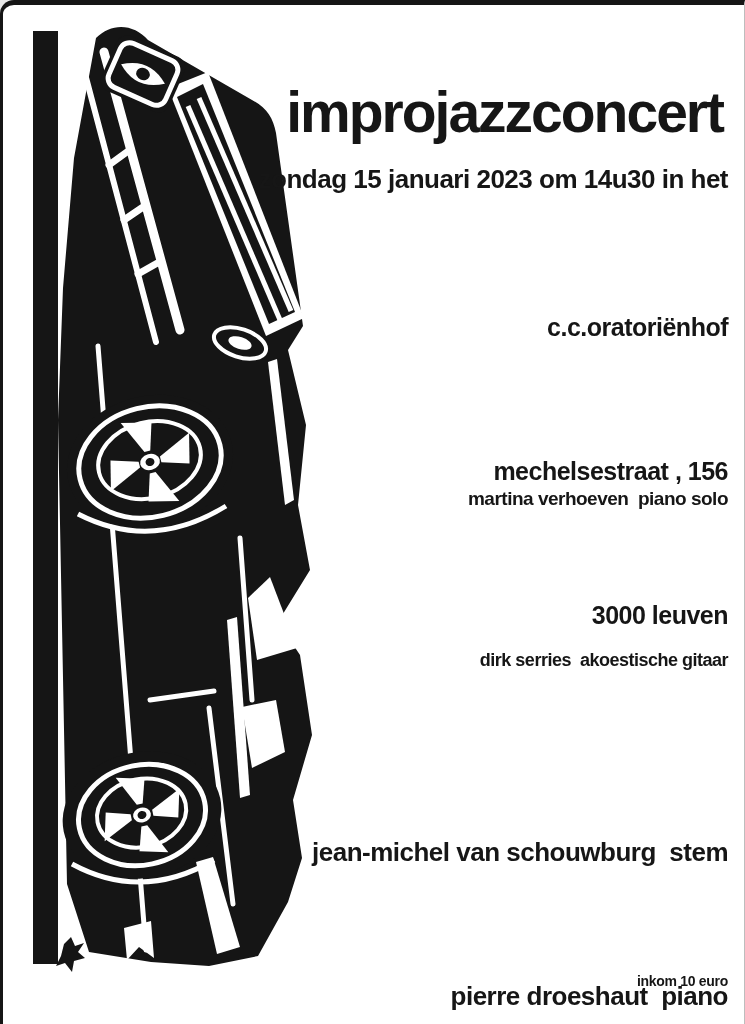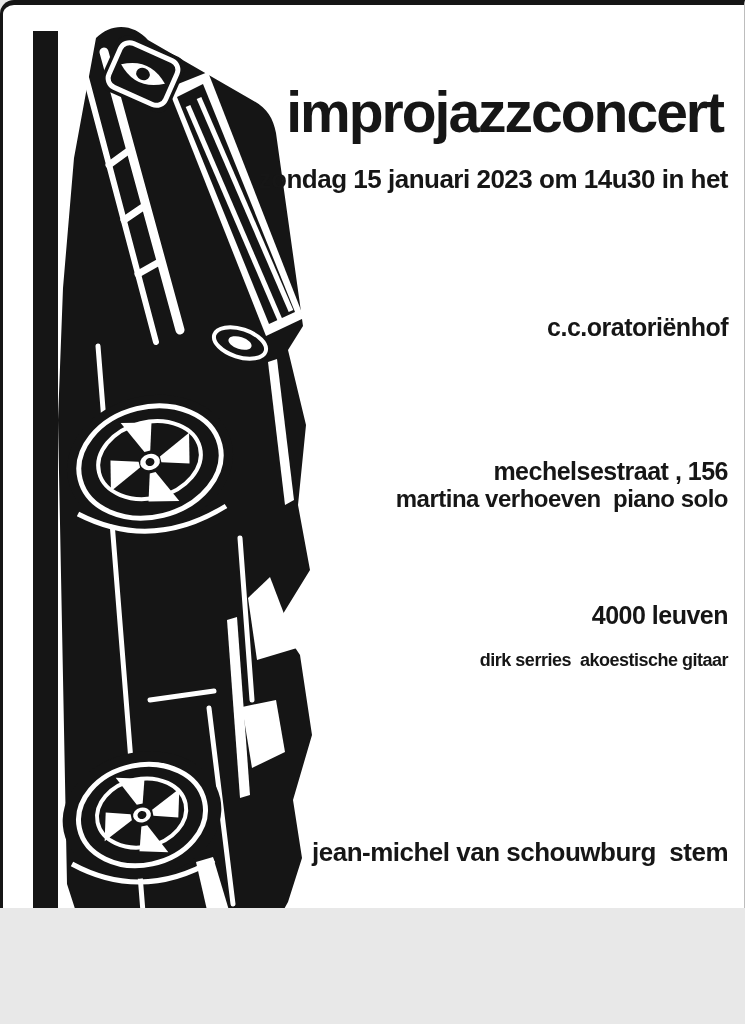--- a/index.html
+++ b/index.html
@@ -1,19 +1,19 @@
 <!DOCTYPE html>
 <html><head>
 <meta charset="utf-8">
 <style>
   html, body { margin: 0; padding: 0; background: #e8e8e8; }
   .page {
     position: relative;
     width: 745px;
-    height: 908px;
+    height: 1024px;
     margin: 0 auto;
     background: #ffffff;
     box-sizing: border-box;
     border-top: 5px solid #151515;
     border-left: 3px solid #151515;
     border-right: 1px solid #bdbdbd;
     border-radius: 14px 0 0 0;
     overflow: hidden;
     font-family: "Liberation Sans", "DejaVu Sans", sans-serif;
     color: #161616;
@@ -37,21 +37,21 @@
   .title {
     top: 77px;
     right: 21px;
     font-size: 57px;
     line-height: 60px;
     letter-spacing: -2px;
     margin: 0;
   }
   .datetime { top: 159px; font-size: 26px; line-height: 31px; }
   .venue    { top: 202px; font-size: 25px; line-height: 48px; }
-  .solo     { top: 416px; font-size: 24px; line-height: 31px; }
+  .solo     { top: 416px; font-size: 19px; line-height: 31px; }
   .duo      { top: 538px; font-size: 18px; line-height: 47px; }
   .quartet  { top: 727px; font-size: 26px; line-height: 48px; }
   .admission{ top: 966px; font-size: 14px; line-height: 21px; letter-spacing: -0.3px; }
 </style>
 </head>
 <body>
 
 <div class="page">
 
   <svg class="art" viewBox="0 0 345 1024" aria-hidden="true">
@@ -140,21 +140,21 @@
     <path fill="#151515" d="M64,944 l7,-7 l4,9 l9,-3 l-6,9 l7,6 l-11,3 l-2,11 l-7,-9 l-9,3 l5,-10 z"></path>
   </svg>
 
   <h1 class="txt title">improjazzconcert</h1>
 
   <div class="txt datetime">zondag 15 januari 2023 om 14u30 in het</div>
 
   <div class="txt venue">
     <div>c.c.oratoriënhof</div>
     <div>mechelsestraat , 156</div>
-    <div>4000 leuven</div>
+    <div>3000 leuven</div>
   </div>
 
   <div class="txt solo">
     <div>martina verhoeven  piano solo</div>
   </div>
 
   <div class="txt duo">
     <div>dirk serries  akoestische gitaar</div>
   </div>
 

